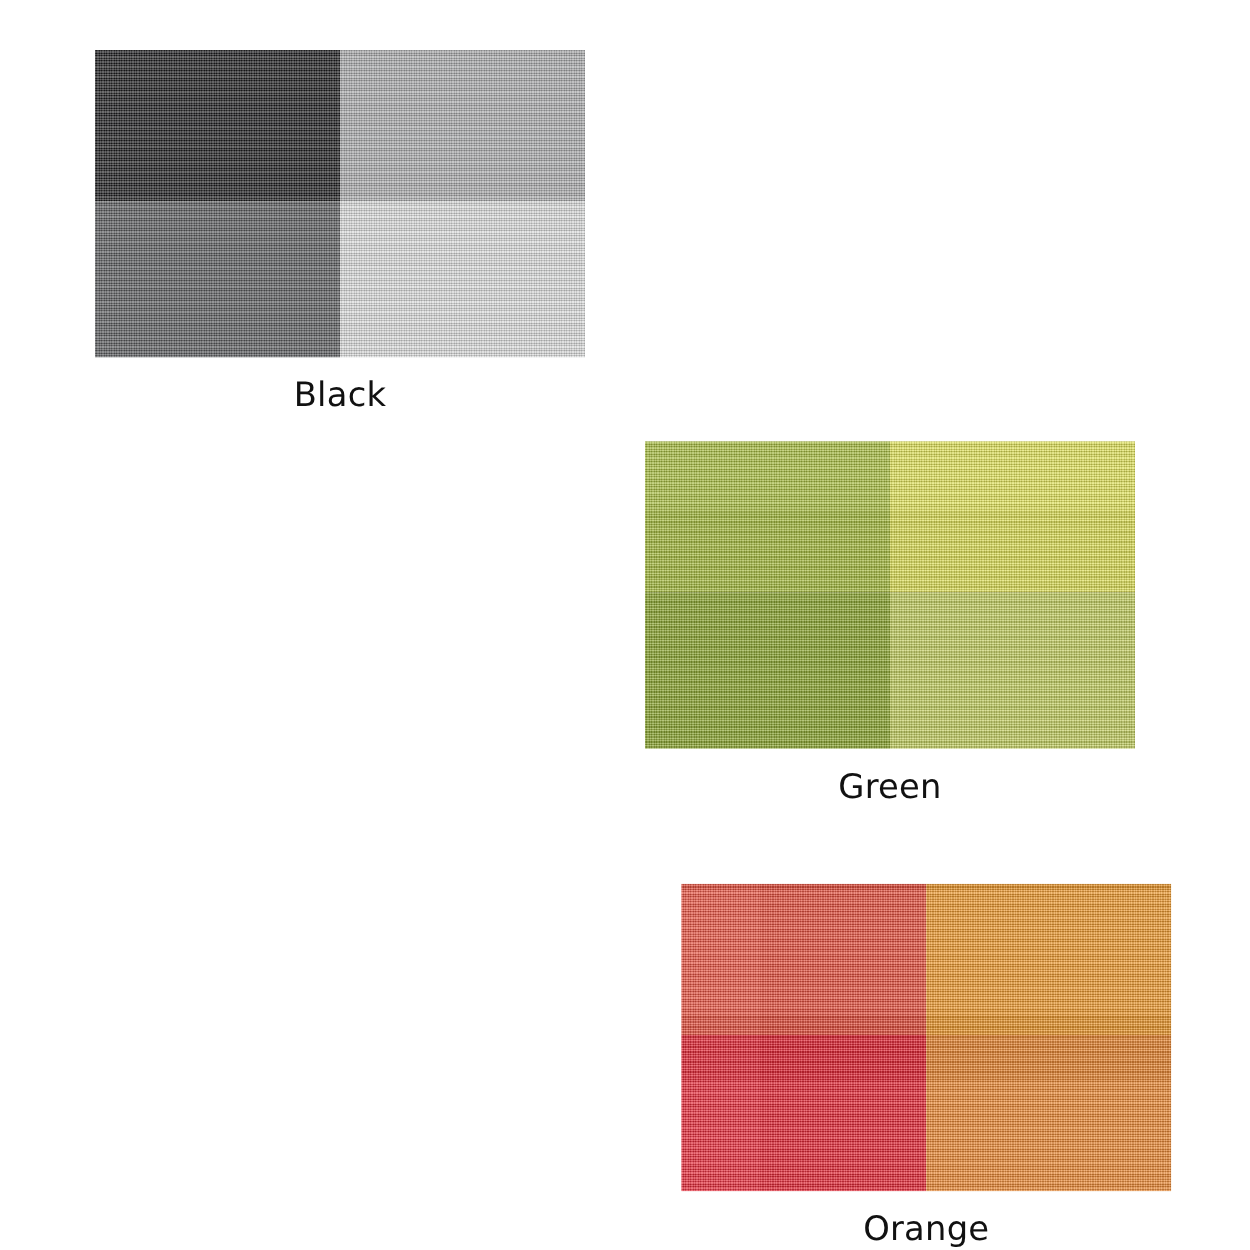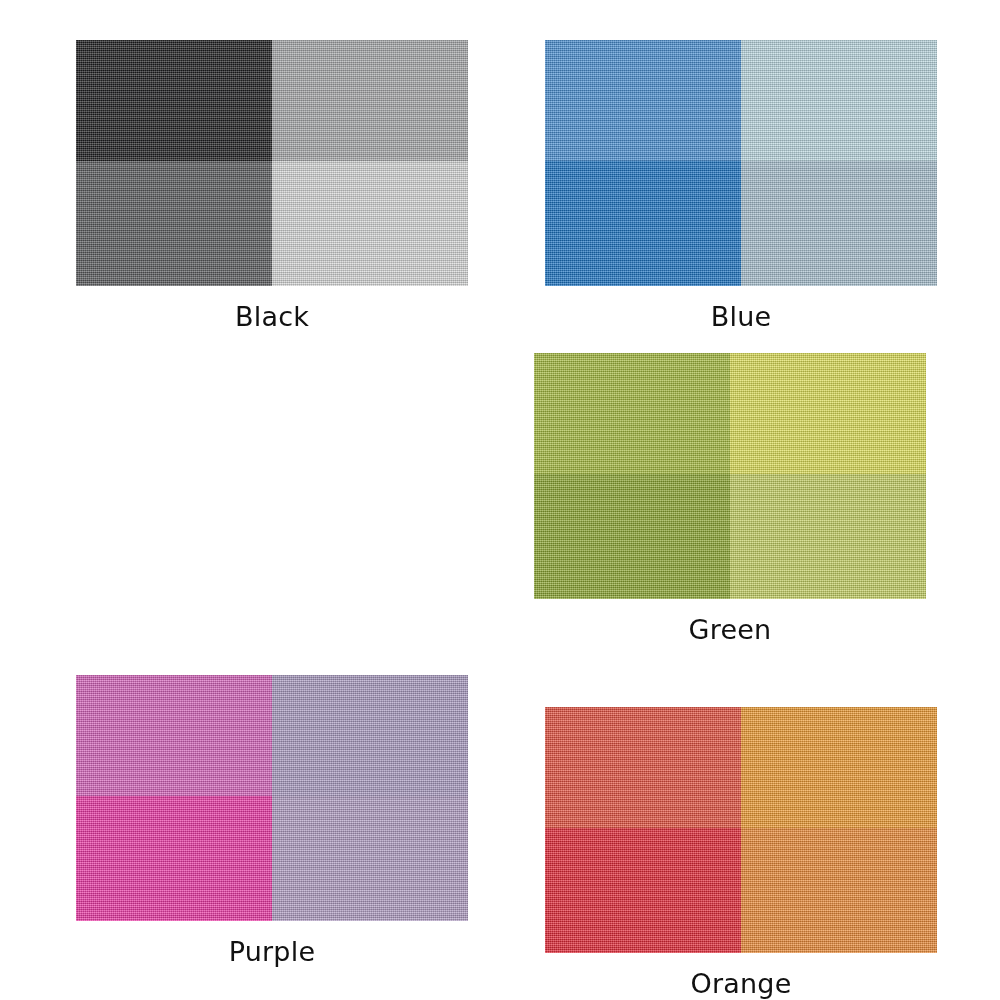--- a/index.html
+++ b/index.html
@@ -107,52 +107,30 @@
       <div class="mat">
         <div class="quad tl" style="background: rgb(28, 28, 30);"></div>
         <div class="quad tr" style="background: rgb(168, 169, 171);"></div>
         <div class="quad bl" style="background: rgb(90, 91, 93);"></div>
         <div class="quad br" style="background: rgb(216, 217, 217);"></div>
         <div class="weave-bands"></div>
         <div class="weave"></div>
       </div>
       <div class="swatch-label">Black</div>
     </div>
-    <div class="swatch-cell" style="left: 545px; top: 40px;">
-      <div class="mat">
-        <div class="quad tl" style="background: rgb(74, 144, 212);"></div>
-        <div class="quad tr" style="background: rgb(188, 217, 226);"></div>
-        <div class="quad bl" style="background: rgb(27, 116, 196);"></div>
-        <div class="quad br" style="background: rgb(168, 192, 207);"></div>
-        <div class="weave-bands"></div>
-        <div class="weave"></div>
-      </div>
-      <div class="swatch-label">Blue</div>
-    </div>
-    <div class="swatch-cell" style="left: 534px; top: 353px;">
+    <div class="swatch-cell" style="left: 516px; top: 353px;">
       <div class="mat">
         <div class="quad tl" style="background: rgb(166, 188, 63);"></div>
         <div class="quad tr" style="background: rgb(222, 224, 86);"></div>
         <div class="quad bl" style="background: rgb(141, 168, 50);"></div>
         <div class="quad br" style="background: rgb(197, 209, 98);"></div>
         <div class="weave-bands"></div>
         <div class="weave"></div>
       </div>
       <div class="swatch-label">Green</div>
-    </div>
-    <div class="swatch-cell" style="left: 76px; top: 675px;">
-      <div class="mat">
-        <div class="quad tl" style="background: rgb(215, 99, 189);"></div>
-        <div class="quad tr" style="background: rgb(170, 155, 194);"></div>
-        <div class="quad bl" style="background: rgb(237, 55, 166);"></div>
-        <div class="quad br" style="background: rgb(177, 158, 196);"></div>
-        <div class="weave-bands"></div>
-        <div class="weave"></div>
-      </div>
-      <div class="swatch-label">Purple</div>
     </div>
     <div class="swatch-cell" style="left: 545px; top: 707px;">
       <div class="mat">
         <div class="quad tl" style="background: rgb(230, 81, 63);"></div>
         <div class="quad tr" style="background: rgb(239, 155, 49);"></div>
         <div class="quad bl" style="background: rgb(229, 39, 54);"></div>
         <div class="quad br" style="background: rgb(236, 139, 54);"></div>
         <div class="weave-bands"></div>
         <div class="weave"></div>
       </div>

